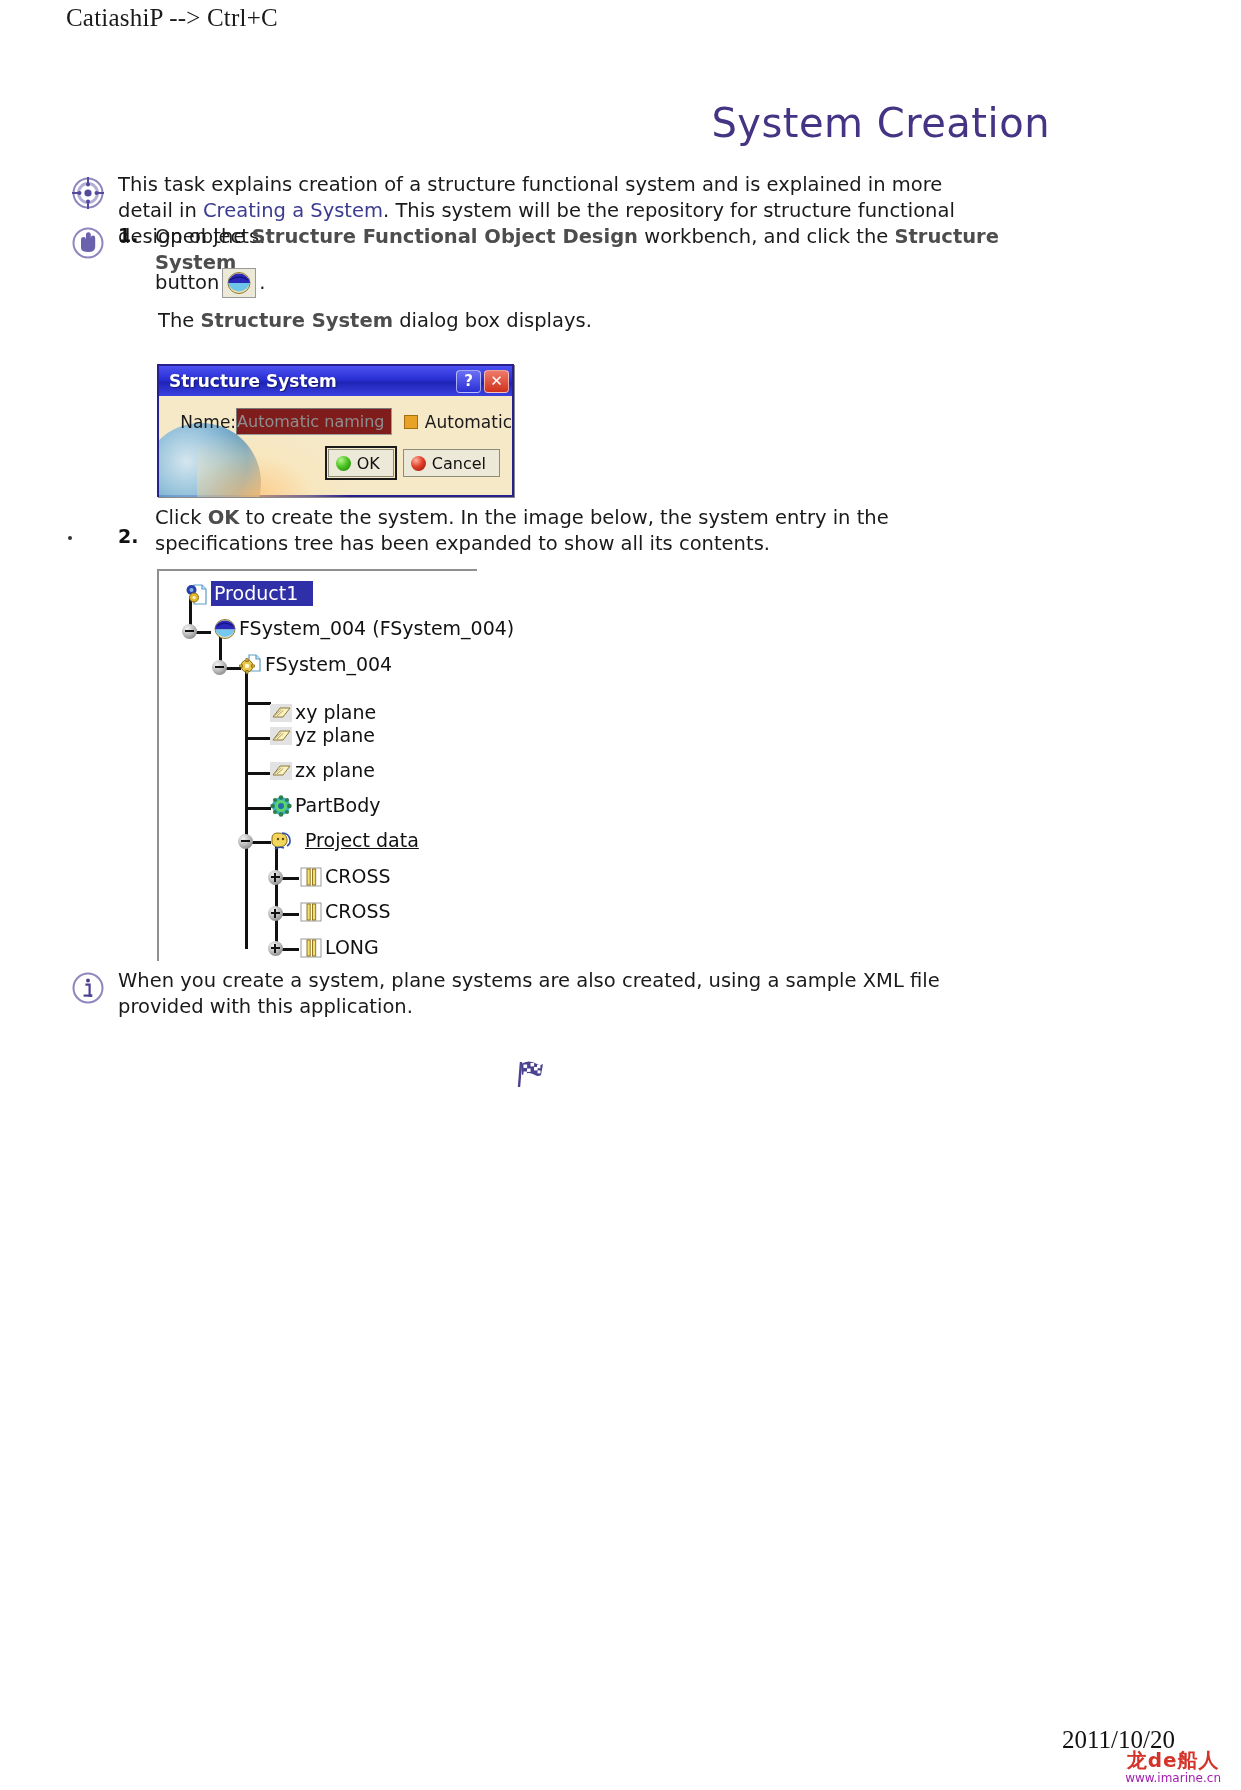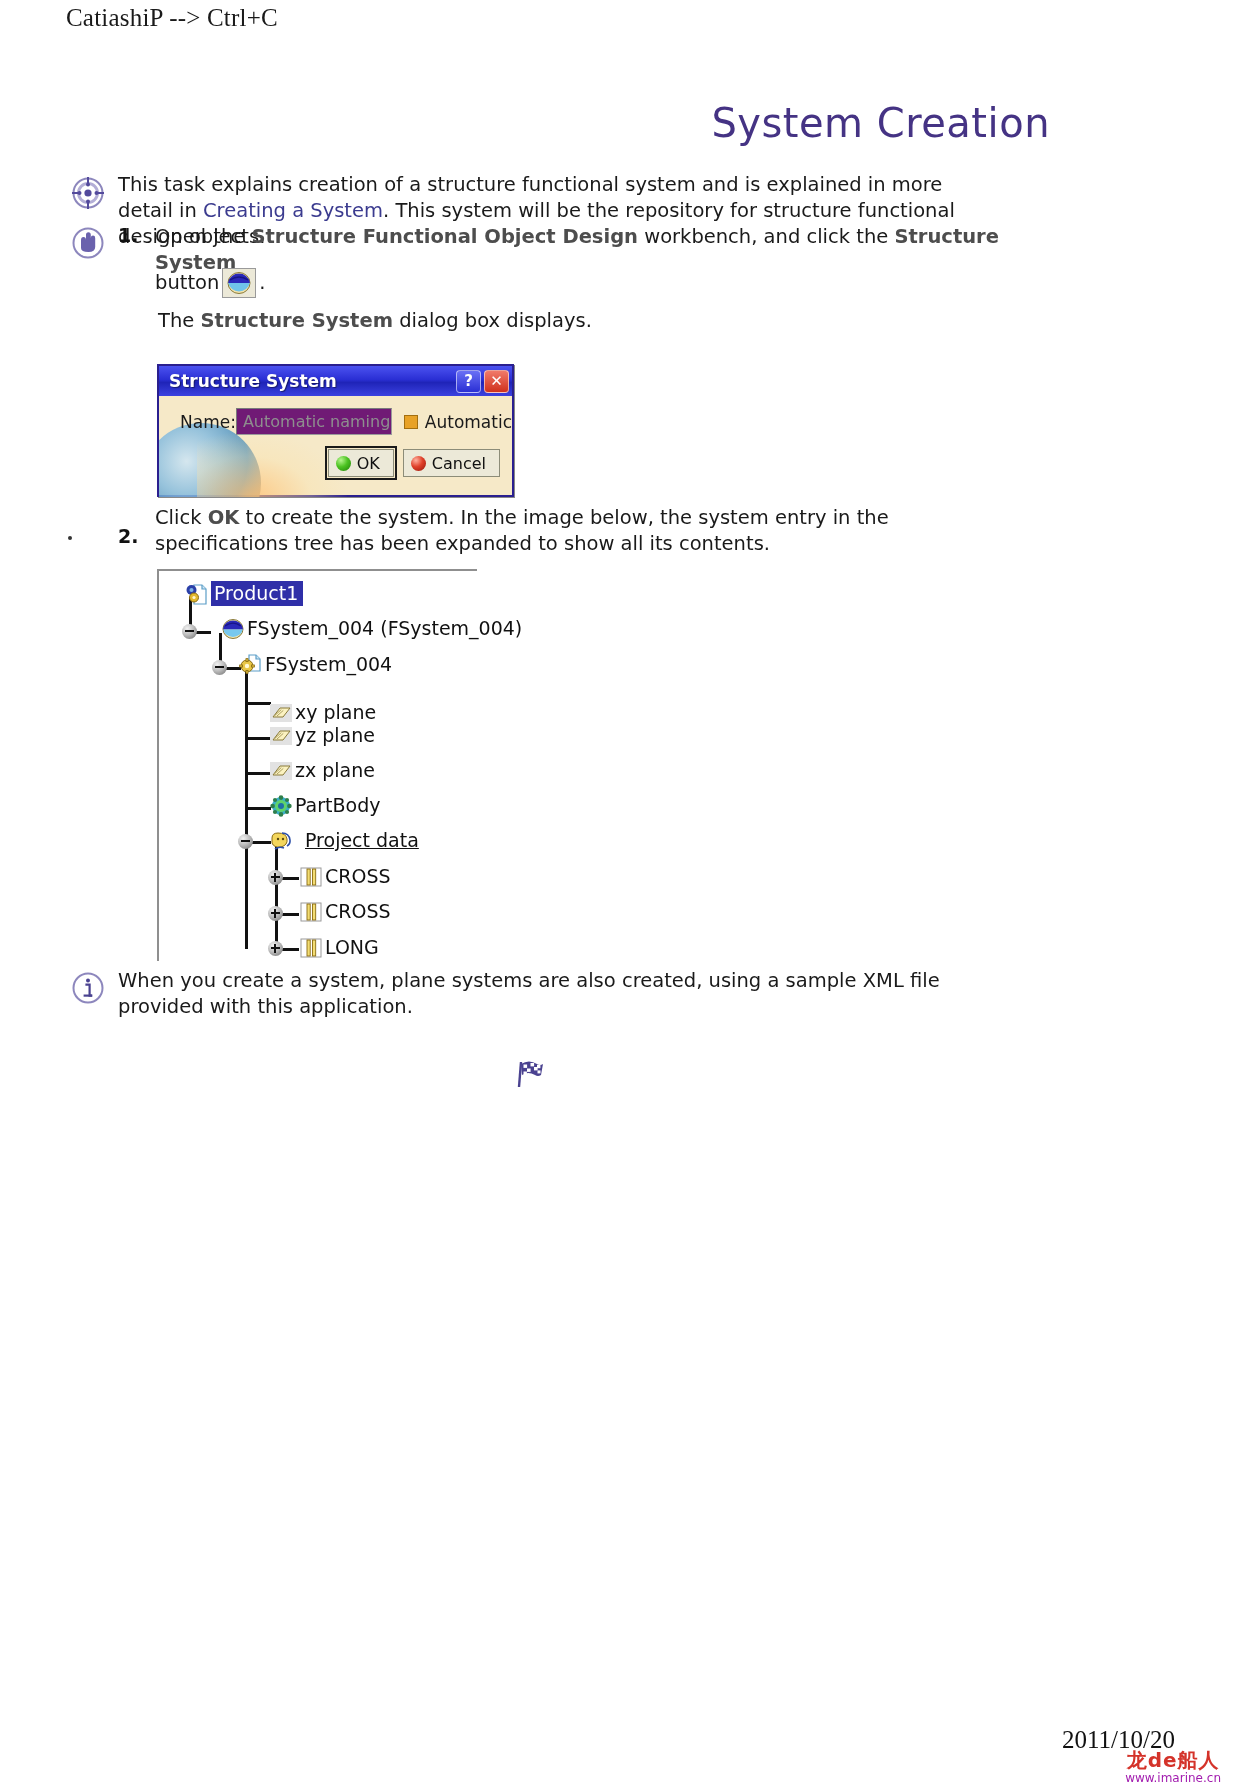--- a/index.html
+++ b/index.html
@@ -167,29 +167,29 @@
     padding: 12px 0 0 12px;
     text-align: right;
   }
   .lbl-name {
     font-size: 17px; color: #1a1a1a;
     font-family: "DejaVu Sans", sans-serif;
     width: 72px;
   }
   .name-input {
     width: 172px; height: 27px;
-    background: #701a75;
+    background: #7f1d1d;
     border: 1px solid #9a9a9a;
     border-top-color: #7a7a7a;
     border-left-color: #7a7a7a;
     color: #8e8e8e;
     font-size: 16px;
     font-family: "DejaVu Sans", sans-serif;
     display: flex; align-items: center;
-    padding-left: 6px;
+    padding-left: 0;
   }
   .chk-wrap { display: flex; align-items: center; margin-left: 12px; }
   .chk-box {
     width: 14px; height: 14px;
     background: #e8a227;
     border: 1px solid #a36f10;
     margin-right: 7px;
   }
   .chk-lbl { font-size: 17px; color: #1a1a1a; font-family: "DejaVu Sans", sans-serif; }
 
@@ -236,21 +236,21 @@
     display: flex; align-items: center;
     font-size: 19px;
     font-family: "DejaVu Sans", sans-serif;
     color: #111;
     white-space: nowrap;
   }
   .tnode .tlabel { margin-left: 4px; }
   .tnode .tlabel.sel {
     background: #2f2fa8;
     color: #fff;
-    padding: 1px 5px 2px 3px;
+    padding: 1px 15px 2px 3px;
   }
   .tnode .tlabel.ul { text-decoration: underline; }
   .ticon { width: 22px; height: 22px; position: relative; flex: 0 0 22px; }
 
   .vline { position: absolute; background: #111; width: 3px; }
   .hline { position: absolute; background: #111; height: 3px; }
 
   .pm {
     position: absolute;
     width: 15px; height: 15px;
@@ -435,21 +435,21 @@
           <path d="M17 2 v4 h4" fill="#cfe7f5" stroke="#5c9ec7" stroke-width="1.2"></path>
           <circle cx="6.5" cy="7" r="5" fill="#2b3fa8"></circle>
           <circle cx="6.5" cy="7" r="2" fill="#7fb3e8"></circle>
           <circle cx="9" cy="14.5" r="4.5" fill="#e3b92e" stroke="#8a6b12" stroke-width="1"></circle>
           <circle cx="9" cy="14.5" r="1.6" fill="#fff6cf"></circle>
         </svg>
       </span>
       <span class="tlabel sel">Product1</span>
     </div>
 
-    <div class="tnode" style="left:64px; top:48px;">
+    <div class="tnode" style="left:56px; top:48px;">
       <span class="ticon">
         <svg width="24" height="24" viewBox="0 0 24 24">
           <ellipse cx="12" cy="12" rx="10" ry="9.5" fill="#f4e7b0" stroke="#8a7b3a" stroke-width="1"></ellipse>
           <path d="M2.2 11 A10 9.5 0 0 1 21.8 11 L21.8 12.4 L2.2 12.4 Z" fill="#2a28b8"></path>
           <path d="M2.2 12.4 L21.8 12.4 A10 9.5 0 0 1 2.2 12.4 Z" fill="#77c8ee"></path>
           <path d="M4 9 Q12 3.4 20 9" fill="none" stroke="#171585" stroke-width="1.3"></path>
         </svg>
       </span>
       <span class="tlabel">FSystem_004 (FSystem_004)</span>
     </div>

